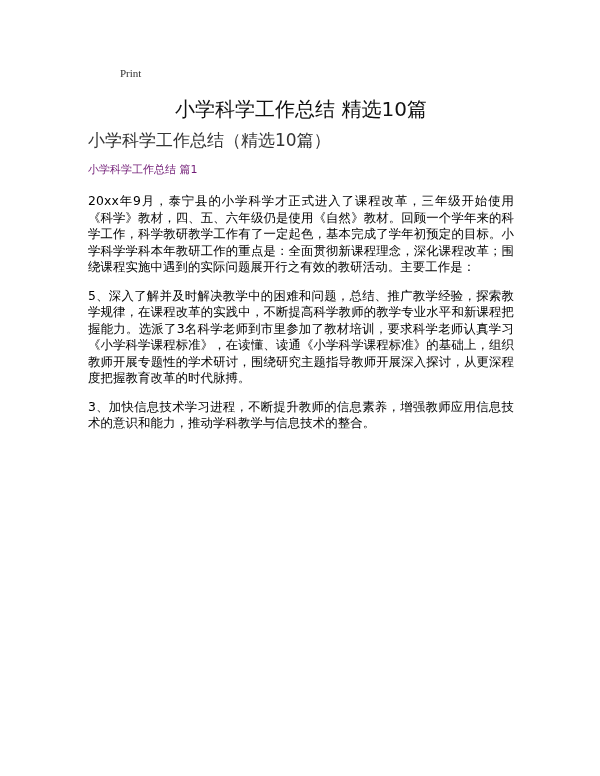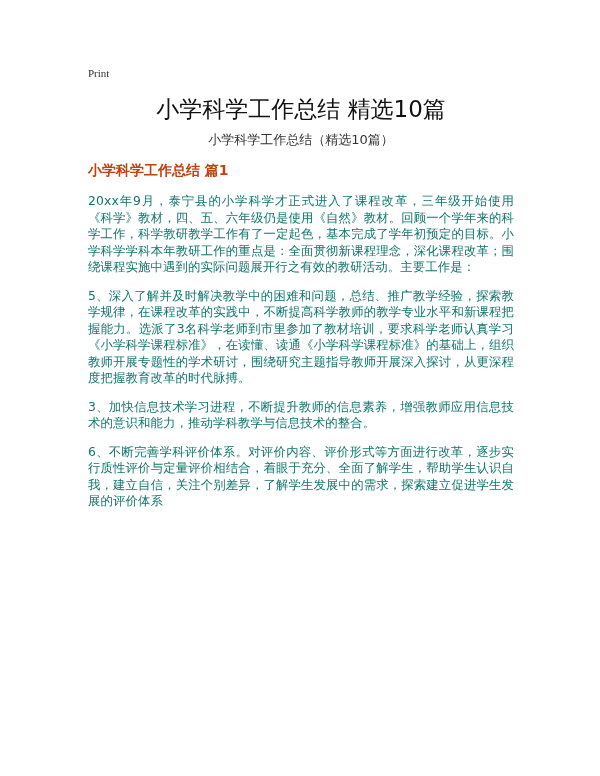--- a/index.html
+++ b/index.html
@@ -1,29 +1,28 @@
 <!DOCTYPE html>
 <html><head>
 <meta charset="utf-8">
 <style>
   html, body { margin: 0; padding: 0; background: #ffffff; }
   body { width: 600px; height: 776px; overflow: hidden; position: relative;
          font-family: "DejaVu Sans", "Liberation Sans", sans-serif; color: #222; }
   .page { position: absolute; left: 88px; top: 66px; width: 426px; }
-  .print { font-family: "Liberation Serif", "DejaVu Serif", serif; font-size: 11px; color: #333; height: 14px; line-height: 14px; margin-bottom: 18px; }
-  .title { text-align: center; font-size: 23px; line-height: 22px; color: #111; margin: 0 0 12px 0; font-weight: normal; }
-  .subtitle { font-size: 13px; line-height: 16px; color: #333; margin: 0 0 14px 0; text-align: center; }
-  .section-title { font-size: 14px; line-height: 16px; font-weight: bold; color: #c2410c; margin: 0 0 15px 0; }
-  .para { font-size: 12.4px; line-height: 16.5px; color: #0f766e; margin: 0 0 12px 0; text-align: justify; letter-spacing: 0.1px; }
+  .print { font-family: "Liberation Serif", "DejaVu Serif", serif; font-size: 11px; color: #333; height: 14px; line-height: 14px; margin-bottom: 18px; margin-left: 32px; }
+  .title { text-align: center; font-size: 20px; line-height: 22px; color: #111; margin: 0 0 12px 0; font-weight: normal; }
+  .subtitle { font-size: 17px; line-height: 16px; color: #333; margin: 0 0 14px 0; }
+  .section-title { font-size: 11px; line-height: 16px; font-weight: normal; color: #701a75; margin: 0 0 15px 0; }
+  .para { font-size: 12.4px; line-height: 16.5px; color: #000000; margin: 0 0 12px 0; text-align: justify; letter-spacing: 0.1px; }
 </style>
 </head>
 <body>
 
 <div class="page">
   <div class="print">Print</div>
   <h1 class="title">小学科学工作总结 精选10篇</h1>
   <div class="subtitle">小学科学工作总结（精选10篇）</div>
   <div class="section-title">小学科学工作总结 篇1</div>
   <p class="para">20xx年9月，泰宁县的小学科学才正式进入了课程改革，三年级开始使用《科学》教材，四、五、六年级仍是使用《自然》教材。回顾一个学年来的科学工作，科学教研教学工作有了一定起色，基本完成了学年初预定的目标。小学科学学科本年教研工作的重点是：全面贯彻新课程理念，深化课程改革；围绕课程实施中遇到的实际问题展开行之有效的教研活动。主要工作是：</p>
   <p class="para">5、深入了解并及时解决教学中的困难和问题，总结、推广教学经验，探索教学规律，在课程改革的实践中，不断提高科学教师的教学专业水平和新课程把握能力。选派了3名科学老师到市里参加了教材培训，要求科学老师认真学习《小学科学课程标准》，在读懂、读通《小学科学课程标准》的基础上，组织教师开展专题性的学术研讨，围绕研究主题指导教师开展深入探讨，从更深程度把握教育改革的时代脉搏。</p>
   <p class="para">3、加快信息技术学习进程，不断提升教师的信息素养，增强教师应用信息技术的意识和能力，推动学科教学与信息技术的整合。</p>
-  <p class="para">6、不断完善学科评价体系。对评价内容、评价形式等方面进行改革，逐步实行质性评价与定量评价相结合，着眼于充分、全面了解学生，帮助学生认识自我，建立自信，关注个别差异，了解学生发展中的需求，探索建立促进学生发展的评价体系</p>
 </div>
 
 </body></html>

